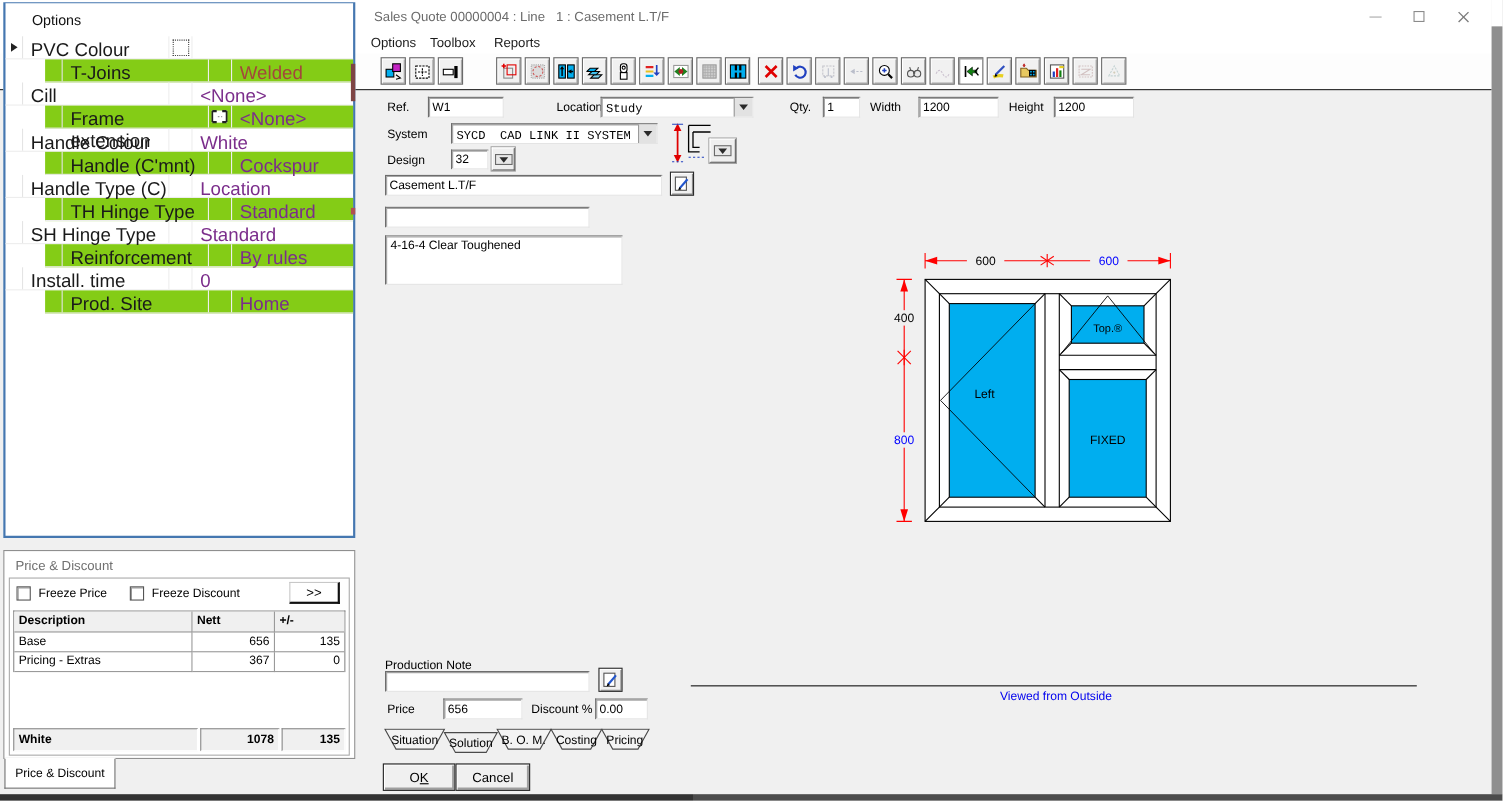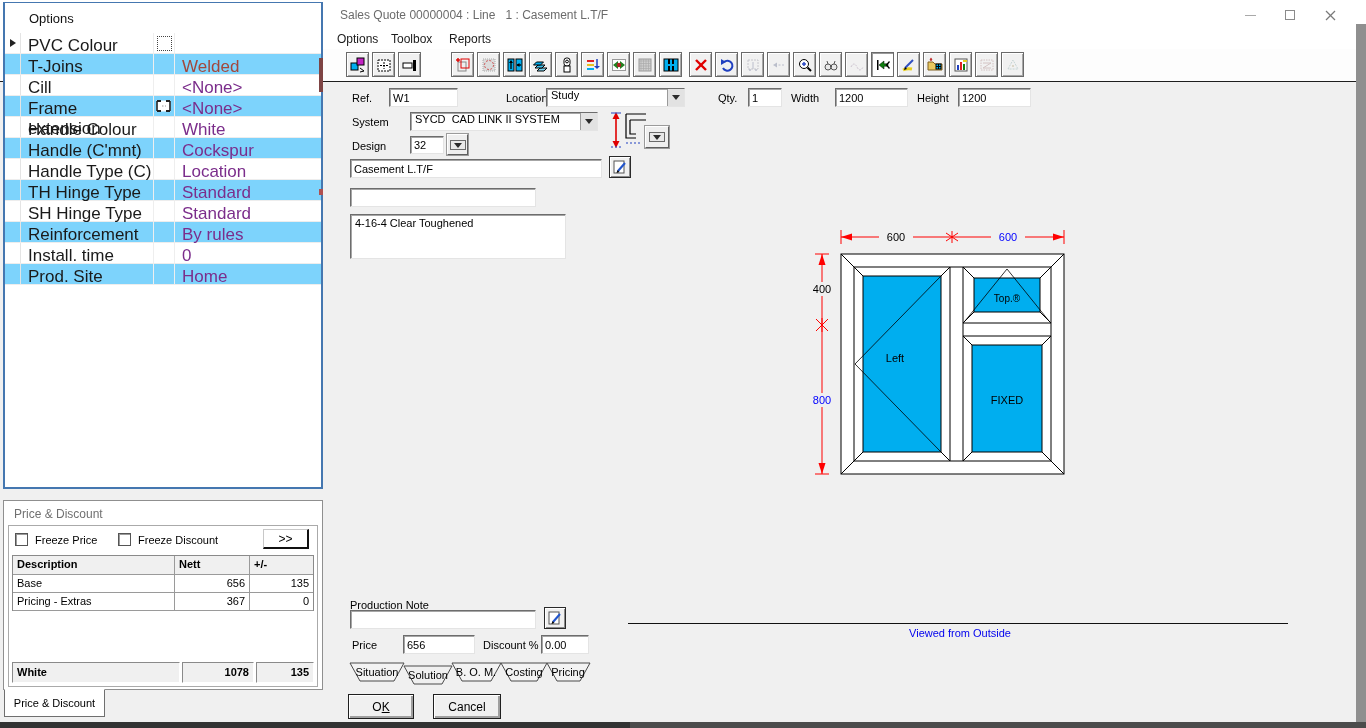--- a/index.html
+++ b/index.html
@@ -22,21 +22,21 @@
         border:1px solid #6a6a6a; box-shadow:inset 1px 1px 0 #ffffff, inset -1px -1px 0 #a8a8a8;
         display:flex; align-items:center; justify-content:center; }
   .tb.pressed { background:#ffffff; box-shadow:inset 1px 1px 0 #9a9a9a, inset -1px -1px 0 #ffffff; }
   .tb.disabled svg { opacity:.45; filter:grayscale(55%); }
 
   
   .lbl { position:absolute; font-size:11px; color:#000; }
   .field, .ddfield { position:absolute; background:#fff; border:1px solid; border-color:#6d6d6d #e4e4e4 #e4e4e4 #6d6d6d;
            box-shadow:inset 1px 1px 0 #a6a6a6; }
   input.field { font-family:"Liberation Sans",sans-serif; font-size:11px; padding:1px 3px; color:#000; outline:none; }
-  .ddfield { display:flex; align-items:flex-start; }
+  .ddfield { display:flex; align-items:flex-end;font-family:Liberation Mono, monospace; }
   .dd-text { flex:1; padding-left:4px; white-space:pre; }
   .dd-btn { width:17px; align-self:stretch; background:#e2e2e2; border-left:1px solid #9a9a9a;
             display:flex; align-items:center; justify-content:center; }
   .tri-down { width:0; height:0; border-left:4px solid transparent; border-right:4px solid transparent; border-top:5px solid #2a2a2a; }
   .raised-dd { position:absolute; background:#efefef; border:1px solid; border-color:#ffffff #5f5f5f #5f5f5f #ffffff;
                box-shadow:0 0 0 1px #9b9b9b; display:flex; align-items:center; justify-content:center; }
   .raised-dd .inner-box { border:1px solid #6a6a6a; background:#e8e8e8; padding:2px 3px 1px 3px; display:flex; align-items:center; justify-content:center;}
   .editbtn { position:absolute; width:22px; height:22px; background:#f0f0f0; border:1px solid #2a2a2a;
              box-shadow:inset 1px 1px 0 #fff, inset -1px -1px 0 #8a8a8a; display:flex; align-items:center; justify-content:center; }
   .btn3d { position:absolute; background:#f0f0f0; border:1px solid #1f1f1f;
@@ -52,21 +52,21 @@
 
   
   .tabs-svg { position:absolute; left:348px; top:662px; }
   .tabs-svg text { font-family:"Liberation Sans",sans-serif; font-size:11px; fill:#000; }
 
   
   .options-panel { position:absolute; left:3px; top:2px; width:320px; height:487px; background:#fff;
                    border:2px solid #4577b0; border-top-width:1px; }
   .op-header { height:30px; padding:8px 0 0 24px; font-size:13px; color:#111; }
   .opt-row { display:flex; height:21px; border-bottom:1px solid #ededed; align-items:stretch; font-size:17px; }
-  .opt-row.alt { background:#7dd3fc; }
+  .opt-row.alt { background:#84cc16;margin-left:36px; }
   .oc-a { width:16px; border-right:1px solid #e4e4e4; display:flex; align-items:center; justify-content:center; }
   .oc-l { width:133px; padding:3px 0 0 7px; border-right:1px solid #eeeeee; color:#1a1a1a; }
   .oc-m { width:21px; border-right:1px solid #eeeeee; display:flex; align-items:center; justify-content:center; }
   .oc-v { flex:1; padding:3px 0 0 7px; color:#7b2d8b; }
   .opt-row.changed .oc-v { color:#a3473b; }
   .tri-right { width:0; height:0; border-top:4px solid transparent; border-bottom:4px solid transparent; border-left:6px solid #222; }
   .focus-box { width:15px; height:15px; border:1px dotted #444; background:#fff; }
   .scroll-mark1 { position:absolute; left:319px; top:58px; width:4px; height:34px; background:#7e4444; }
   .scroll-mark2 { position:absolute; left:319px; top:189px; width:4px; height:6px; background:#b05050; }
 
@@ -483,21 +483,21 @@
       <g>
         <polygon points="56,4 104,4 94,22 66,22" fill="#f0f0f0" stroke="#4a4a4a"></polygon>
         <text x="80" y="17" text-anchor="middle">Solution</text>
       </g>
     </svg>
 
     <div class="btn3d" style="left:348px;top:694px;width:66px;height:25px">
       <span>O</span>
         <span style="text-decoration:underline">K</span>
     </div>
-    <div class="btn3d" style="left:433px;top:694px;width:68px;height:25px">
+    <div class="btn3d" style="left:414px;top:694px;width:68px;height:25px">
       <span>Cancel</span>
     </div>
   </div>
 
   <div class="options-panel">
     <div class="op-header">Options</div>
 
     <div class="opt-row">
       <div class="oc-a">
           <span class="tri-right"></span>

